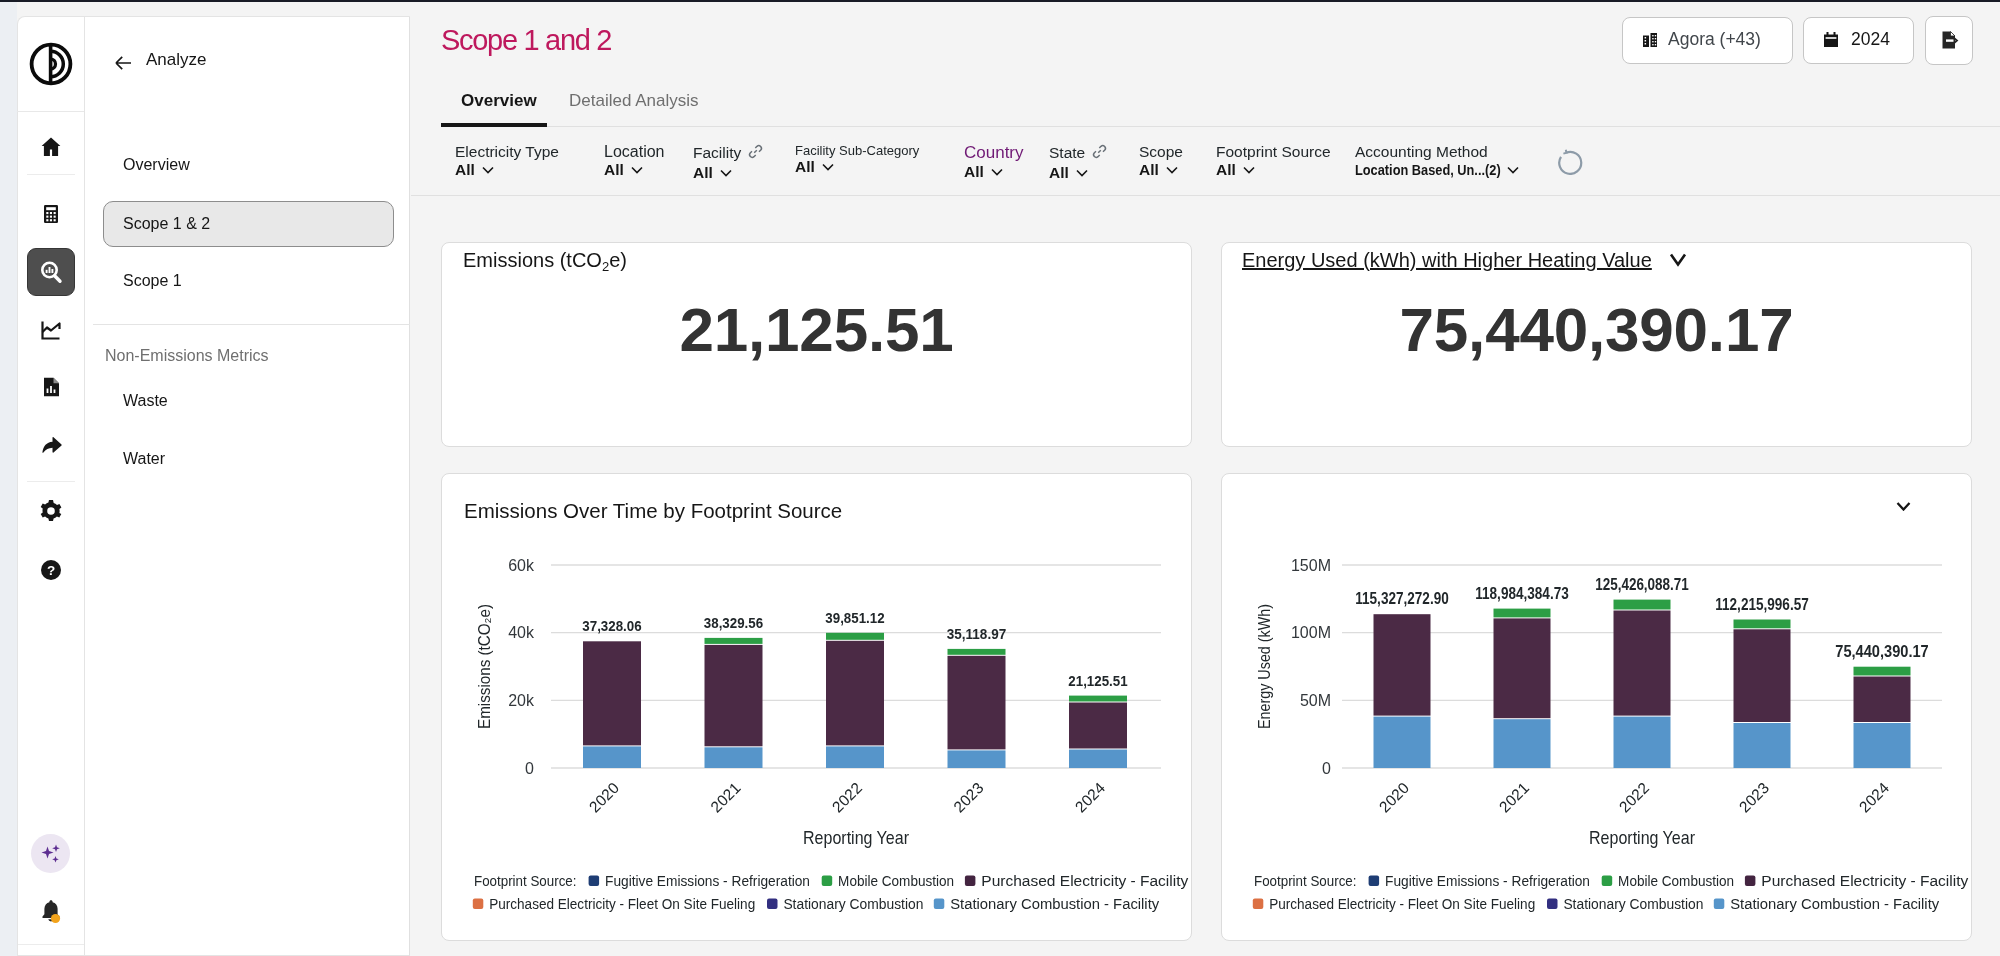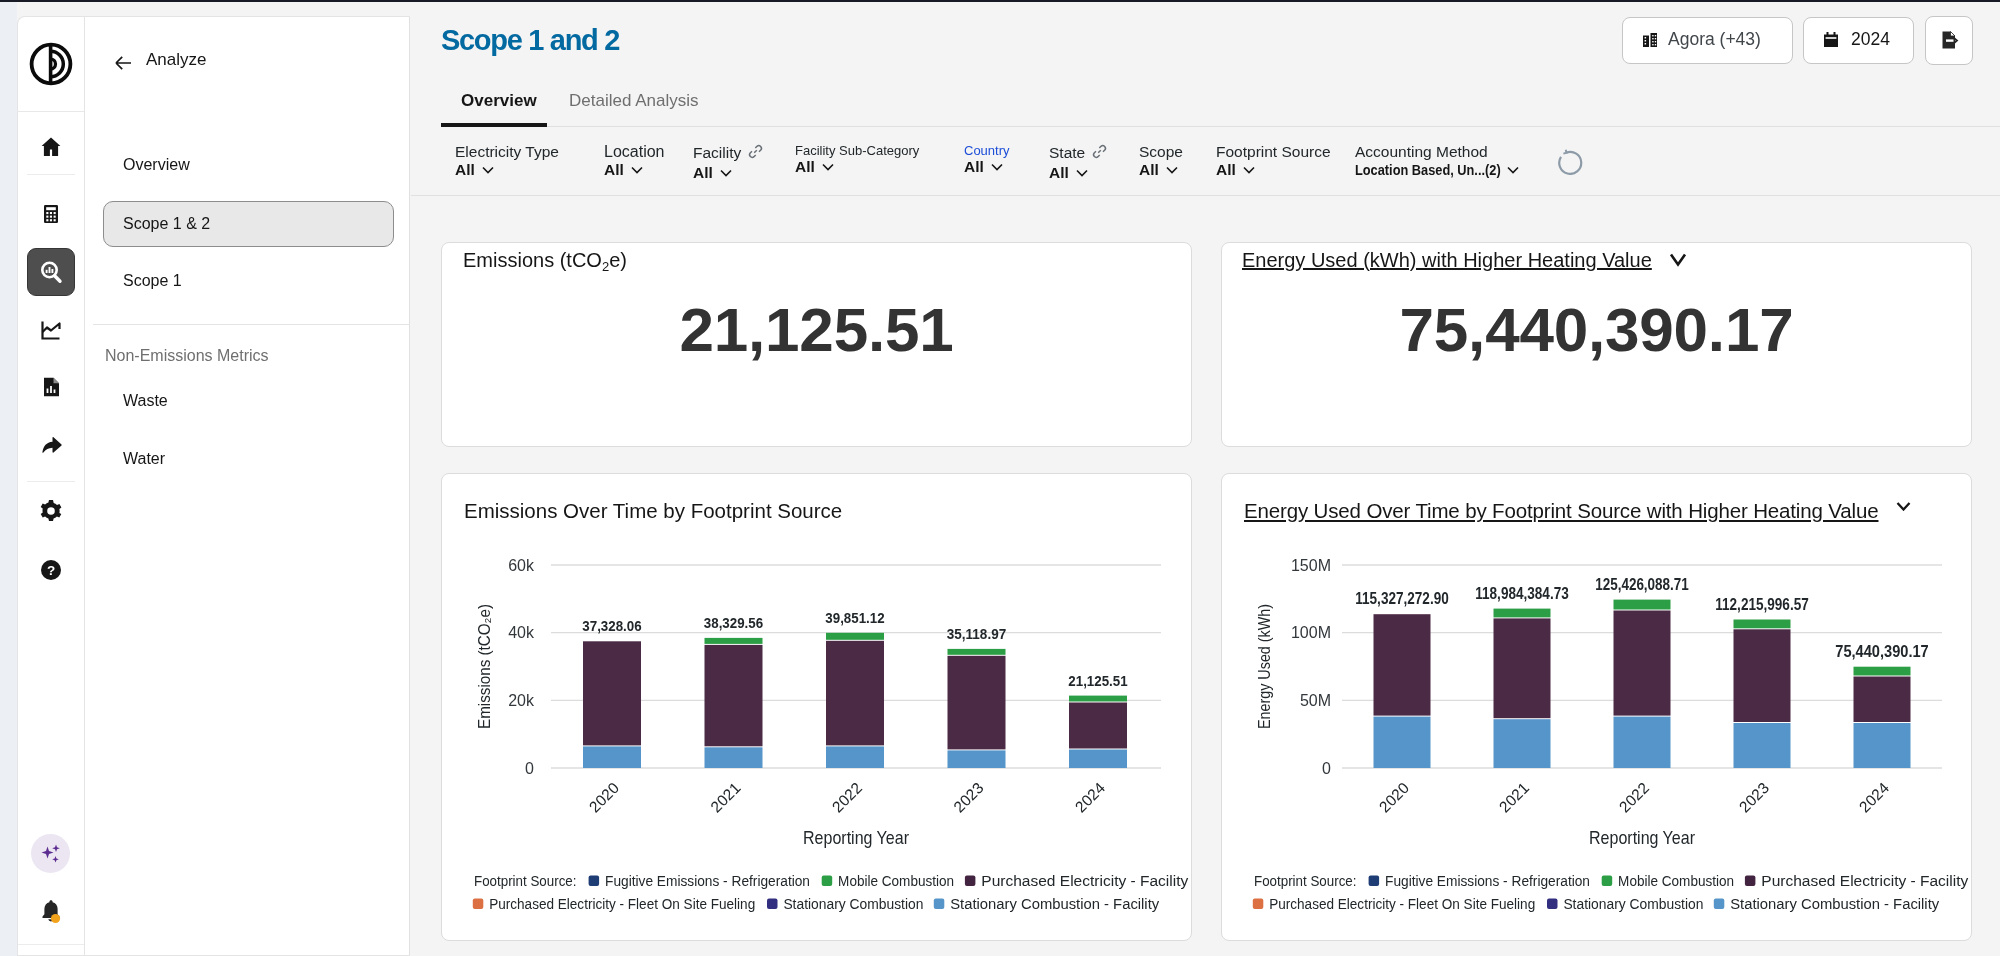--- a/index.html
+++ b/index.html
@@ -98,21 +98,21 @@
   <div class="abs" style="left:146px;top:50px;font-size:17px;font-weight:normal;color:#161616">Analyze</div>
   <div class="abs" style="left:123px;top:156px;font-size:16px;color:#161616">Overview</div>
   <div class="abs" style="left:103px;top:201px;width:291px;height:46px;background:#e8e8e8;border:1px solid #8d8d8d;border-radius:10px"></div>
   <div class="abs" style="left:123px;top:215px;font-size:16px;color:#161616">Scope 1 &amp; 2</div>
   <div class="abs" style="left:123px;top:272px;font-size:16px;color:#161616">Scope 1</div>
   <div class="abs" style="left:93px;top:324px;width:317px;height:1px;background:#e4e4e4"></div>
   <div class="abs" style="left:105px;top:347px;font-size:16px;color:#6f6f6f">Non-Emissions Metrics</div>
   <div class="abs" style="left:123px;top:392px;font-size:16px;color:#161616">Waste</div>
   <div class="abs" style="left:123px;top:450px;font-size:16px;color:#161616">Water</div>
 
-  <div class="abs" style="left:441px;top:24px;font-size:29px;font-weight:bold;color:#0369a1;letter-spacing:-1.3px">Scope 1 and 2</div>
+  <div class="abs" style="left:441px;top:24px;font-size:29px;font-weight:normal;color:#be185d;letter-spacing:-1.3px">Scope 1 and 2</div>
 
   <div class="abs" style="left:1622px;top:17px;width:171px;height:47px;background:#fff;border:1px solid #c6c6c6;border-radius:8px"></div>
   <div class="abs" style="left:1640px;top:30px"><svg width="20" height="20" viewBox="0 0 20 20">
         <path d="M3 17V5.5h6V17Z" fill="#161616"></path>
         <path d="M10.5 17V3H17v14Z" fill="#161616"></path>
 <g fill="#fff">
           <rect x="4.6" y="7" width="1.5" height="1.5"></rect>
           <rect x="4.6" y="10" width="1.5" height="1.5"></rect>
           <rect x="4.6" y="13" width="1.5" height="1.5"></rect>
 <rect x="12.2" y="5" width="1.4" height="1.4"></rect>
@@ -169,21 +169,21 @@
             <path d="M1 1.5 6 6.5 11 1.5" fill="none" stroke="#161616" stroke-width="1.6"></path>
           </svg></span></div>
 </div>
 <div style="position:absolute;left:795px;top:143px">
 <div style="font-size:13px;color:#21272a;white-space:nowrap">Facility Sub-Category</div>
 <div style="font-size:15.5px;font-weight:bold;color:#161616;margin-top:-1px;white-space:nowrap">All<span style="display:inline-block;vertical-align:1px;margin-left:7px"><svg width="12" height="8" viewBox="0 0 12 8">
             <path d="M1 1.5 6 6.5 11 1.5" fill="none" stroke="#161616" stroke-width="1.6"></path>
           </svg></span></div>
 </div>
 <div style="position:absolute;left:964px;top:143px">
-<div style="font-size:13px;color:#1d4ed8;white-space:nowrap">Country</div>
+<div style="font-size:17px;color:#701a75;white-space:nowrap">Country</div>
 <div style="font-size:15.5px;font-weight:bold;color:#161616;margin-top:-1px;white-space:nowrap">All<span style="display:inline-block;vertical-align:1px;margin-left:7px"><svg width="12" height="8" viewBox="0 0 12 8">
             <path d="M1 1.5 6 6.5 11 1.5" fill="none" stroke="#161616" stroke-width="1.6"></path>
           </svg></span></div>
 </div>
 <div style="position:absolute;left:1049px;top:143px">
 <div style="font-size:15.5px;color:#21272a;white-space:nowrap">State<span style="display:inline-block;vertical-align:-2px;margin-left:6px"><svg width="17" height="17" viewBox="0 0 17 17" fill="none" stroke="#697077" stroke-width="1.5">
             <path d="M7.2 9.8 9.8 7.2"></path>
             <path d="M8.3 5 10 3.3a2.7 2.7 0 0 1 3.8 3.8L12 8.7"></path>
             <path d="M8.7 12 7 13.7a2.7 2.7 0 0 1-3.8-3.8L5 8.3"></path>
           </svg></span></div>
@@ -273,21 +273,20 @@
 <rect x="30.8" y="424.4" width="10.5" height="10.5" rx="2" fill="#DC7043"></rect>
 <text x="47.2" y="435.1" font-size="15.5" fill="#21272a" textLength="266" lengthAdjust="spacingAndGlyphs">Purchased Electricity - Fleet On Site Fueling</text>
 <rect x="325.0" y="424.4" width="10.5" height="10.5" rx="2" fill="#322F80"></rect>
 <text x="341.4" y="435.1" font-size="15.5" fill="#21272a" textLength="140" lengthAdjust="spacingAndGlyphs">Stationary Combustion</text>
 <rect x="491.8" y="424.4" width="10.5" height="10.5" rx="2" fill="#5695CA"></rect>
 <text x="508.2" y="435.1" font-size="15.5" fill="#21272a" textLength="209" lengthAdjust="spacingAndGlyphs">Stationary Combustion - Facility</text>
 </svg>
   </div>
 
   <div class="abs" style="left:1221px;top:473px;width:751px;height:468px;background:#fff;border:1px solid #dcdcdc;border-radius:8px;overflow:hidden">
-    <div class="abs" style="left:22px;top:25px;font-size:20.5px;color:#161616;text-decoration:underline;letter-spacing:-0.15px">Energy Used Over Time by Footprint Source with Higher Heating Value</div>
     <div class="abs" style="left:674px;top:23px"><svg width="15" height="10" viewBox="0 0 15 10">
           <path d="M1.5 2 7.5 8.5 13.5 2" fill="none" stroke="#161616" stroke-width="2.3"></path>
         </svg></div>
     <svg width="751" height="468" viewBox="0 0 751 468" style="position:absolute;left:0;top:0">
 <line x1="120" y1="91" x2="720" y2="91" stroke="#dcdcdc" stroke-width="1.3"></line>
 <line x1="120" y1="158.7" x2="720" y2="158.7" stroke="#dcdcdc" stroke-width="1.3"></line>
 <line x1="120" y1="226.3" x2="720" y2="226.3" stroke="#dcdcdc" stroke-width="1.3"></line>
 <line x1="120" y1="294" x2="720" y2="294" stroke="#dcdcdc" stroke-width="1.3"></line>
 <text x="109" y="96.5" text-anchor="end" font-size="16" fill="#33383c">150M</text>
 <text x="109" y="164.2" text-anchor="end" font-size="16" fill="#33383c">100M</text>

